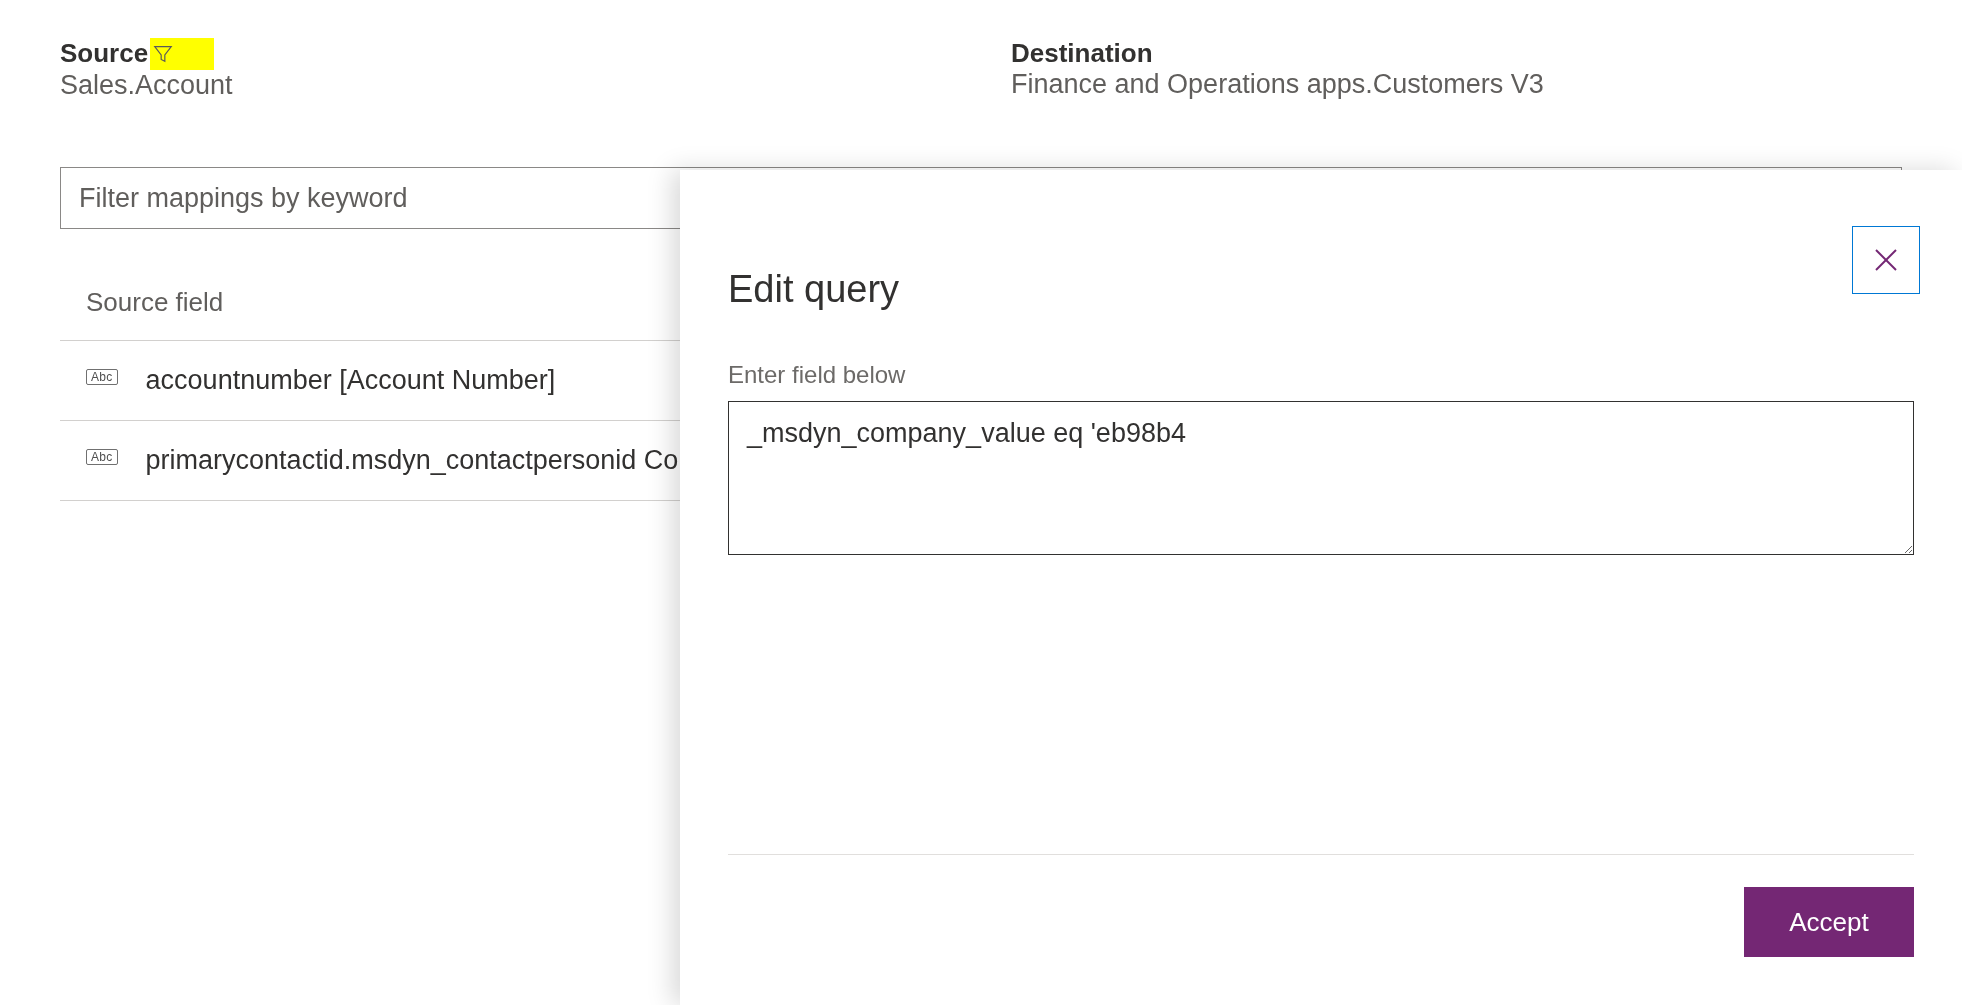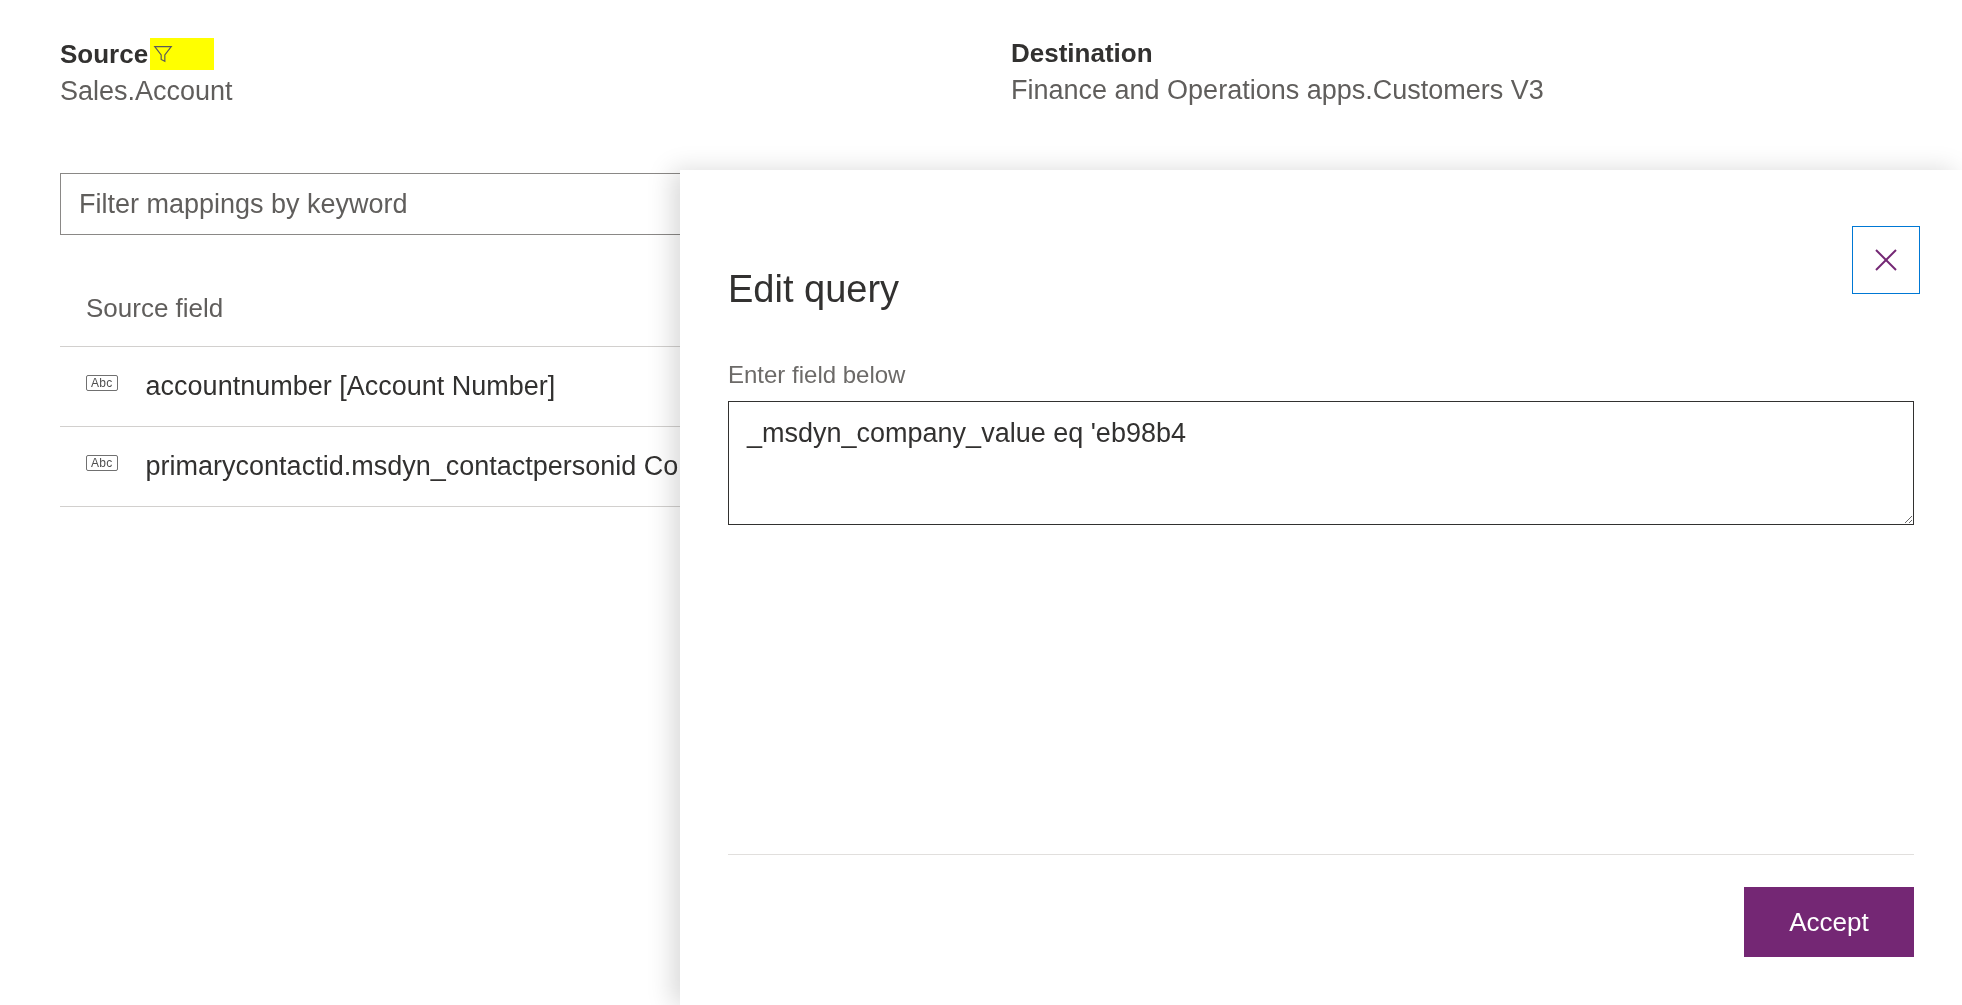--- a/index.html
+++ b/index.html
@@ -22,21 +22,20 @@
     margin-bottom: 6px;
   }
   .header-col {
     flex: 1;
   }
   .header-label {
     font-size: 26px;
     font-weight: 600;
     color: #323130;
     display: inline-flex;
-    align-items: center;
   }
   .filter-highlight {
     background: #ffff00;
     display: inline-flex;
     align-items: center;
     justify-content: flex-start;
     padding: 2px 6px 2px 2px;
     margin-left: 2px;
     width: 64px;
     height: 32px;
@@ -44,21 +43,20 @@
   .filter-icon-svg {
     width: 22px;
     height: 22px;
     stroke: #5a5a5a;
     stroke-width: 1.3;
     fill: none;
   }
   .header-value {
     font-size: 27px;
     color: #605e5c;
-    margin-top: 6px;
     font-weight: 400;
   }
   .filter-input-row {
     margin-top: 66px;
     width: 100%;
   }
   .filter-input {
     width: 100%;
     height: 62px;
     border: 1px solid #8a8886;
@@ -146,21 +144,21 @@
     margin-top: 60px;
     margin-bottom: 50px;
   }
   .dialog-label {
     font-size: 24px;
     color: #6c6a68;
     margin-bottom: 12px;
   }
   .query-box {
     width: 100%;
-    height: 124px;
+    height: 154px;
     border: 1px solid #323130;
     padding: 16px 18px;
     font-size: 27px;
     font-family: inherit;
     resize: both;
     outline: none;
     color: #323130;
   }
   .dialog-spacer {
     flex: 1;

